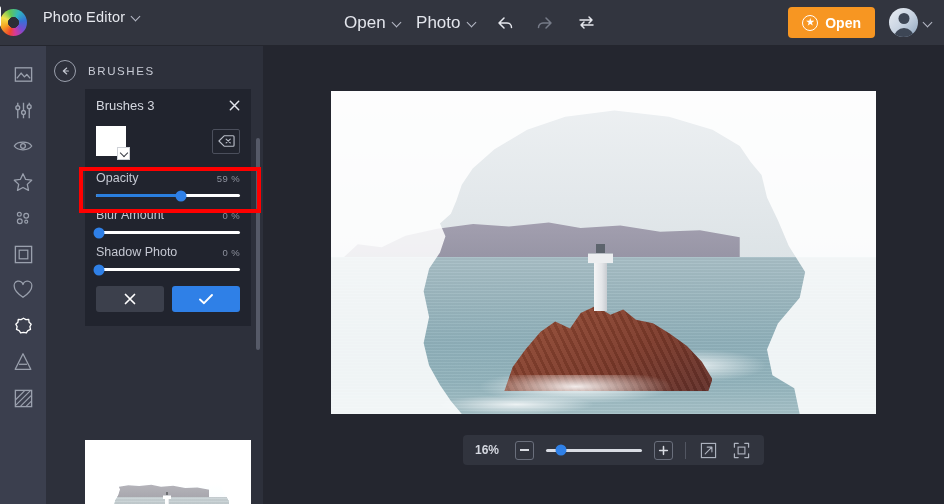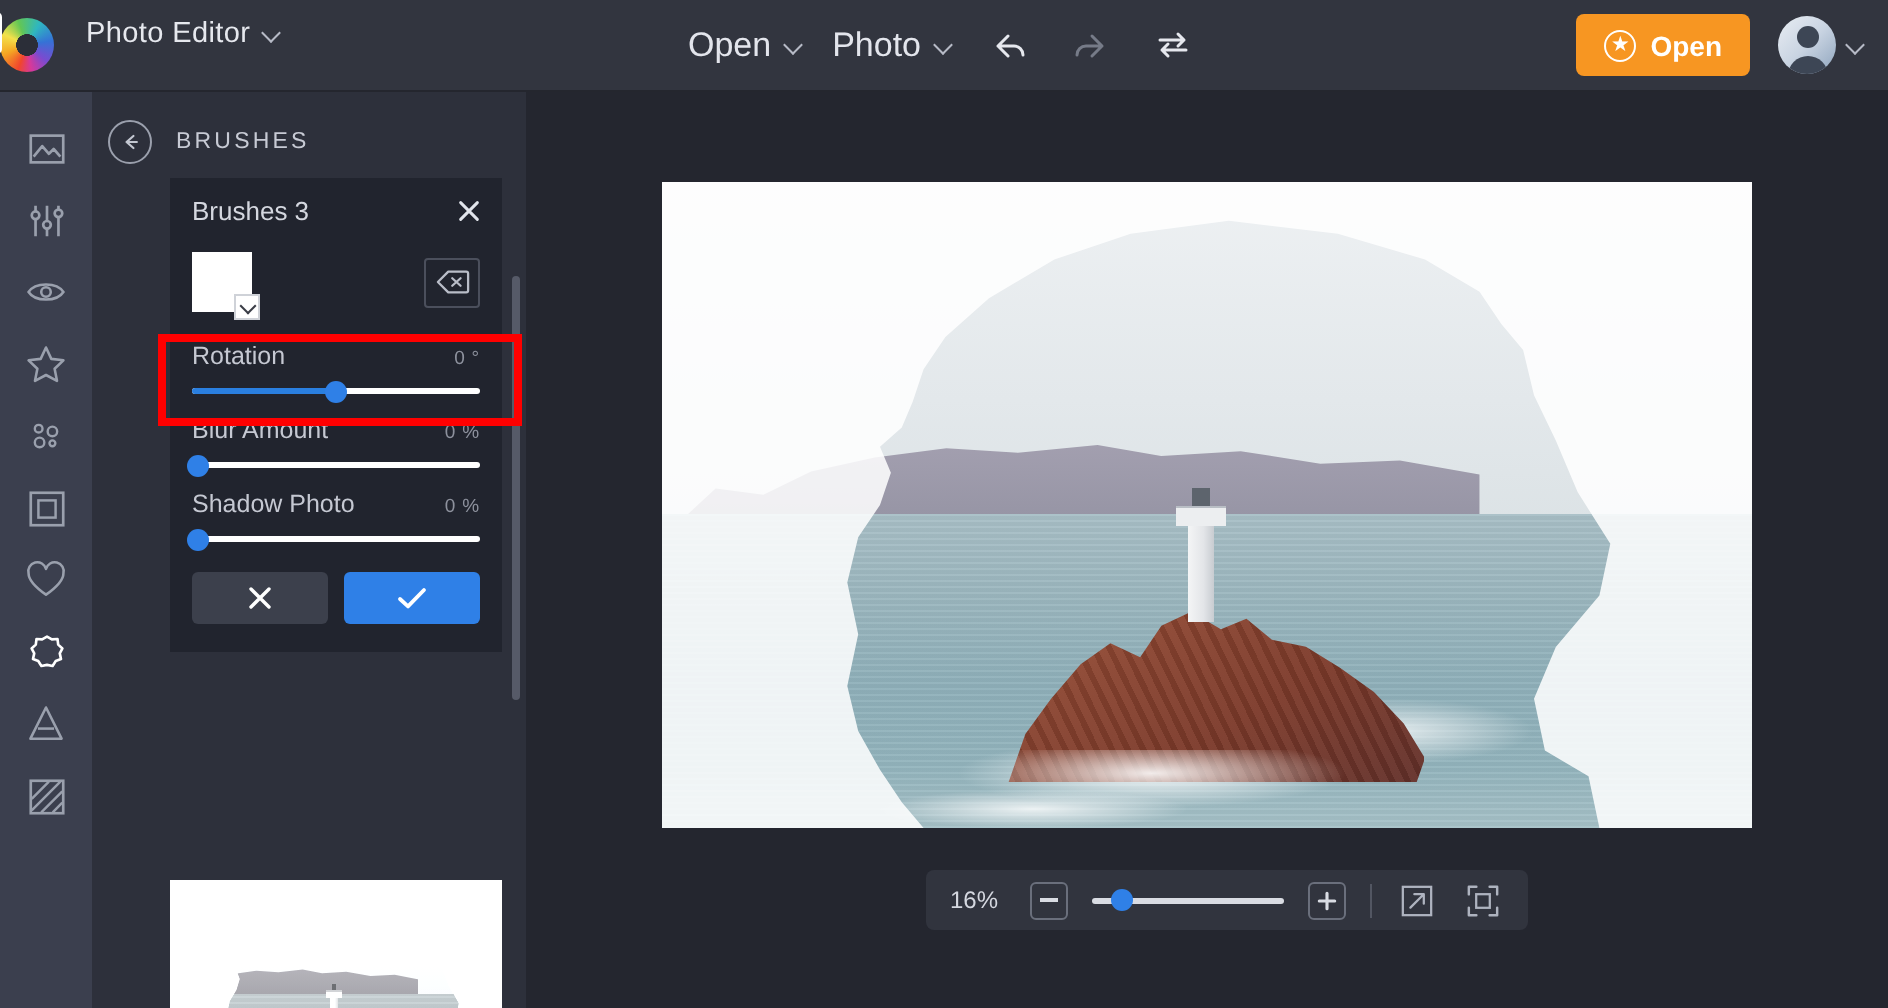--- a/index.html
+++ b/index.html
@@ -188,20 +188,21 @@
   
   .redbox {
     position: absolute; left: 79px; top: 167px; width: 182px; height: 46px;
     border: 4px solid #ff0000; pointer-events: none; z-index: 40;
   }
 
   
   .stage {
     position: absolute; left: 263px; top: 46px; width: 681px; height: 458px;
     background: #24262f;
+    font-weight: bold;
   }
   .artboard {
     position: absolute; left: 68px; top: 45px; width: 545px; height: 323px;
     background: #e8ecef; overflow: hidden;
   }
   .photo { position: absolute; inset: 0; }
   
   .sky {
     position:absolute; left:0; top:0; width:100%; height:56%;
     background: linear-gradient(#eef1f3 0%, #e3e8eb 60%, #dbe2e5 100%);
@@ -436,32 +437,32 @@
             <span class="swatch-badge"></span>
           </div>
           <div class="eraser-btn">
             <svg width="17" height="14" viewBox="0 0 18 14" fill="none">
               <path d="M6.5 1.5 H16 a1 1 0 0 1 1 1 V11.5 a1 1 0 0 1 -1 1 H6.5 L1 7 Z" stroke="#b9bdc8" stroke-width="1.2" stroke-linejoin="round"></path>
               <path d="M8.6 5 L13 9 M13 5 L8.6 9" stroke="#b9bdc8" stroke-width="1.2" stroke-linecap="round"></path>
             </svg>
           </div>
         </div>
 
-
-
         <div class="slider-block">
           <div class="slider-label-row">
-            <span class="slider-name">Rotation</span>
-            <span class="slider-val">0 °</span>
+            <span class="slider-name">Opacity</span>
+            <span class="slider-val">59 %</span>
           </div>
           <div class="track">
-            <div class="fill" style="width:50%"></div>
-            <div class="knob" style="left:50%"></div>
+            <div class="fill" style="width:59%"></div>
+            <div class="knob" style="left:59%"></div>
           </div>
         </div>
+
+
 
         <div class="slider-block">
           <div class="slider-label-row">
             <span class="slider-name">Blur Amount</span>
             <span class="slider-val">0 %</span>
           </div>
           <div class="track">
             <div class="fill" style="width:0%"></div>
             <div class="knob" style="left:2%"></div>
           </div>

